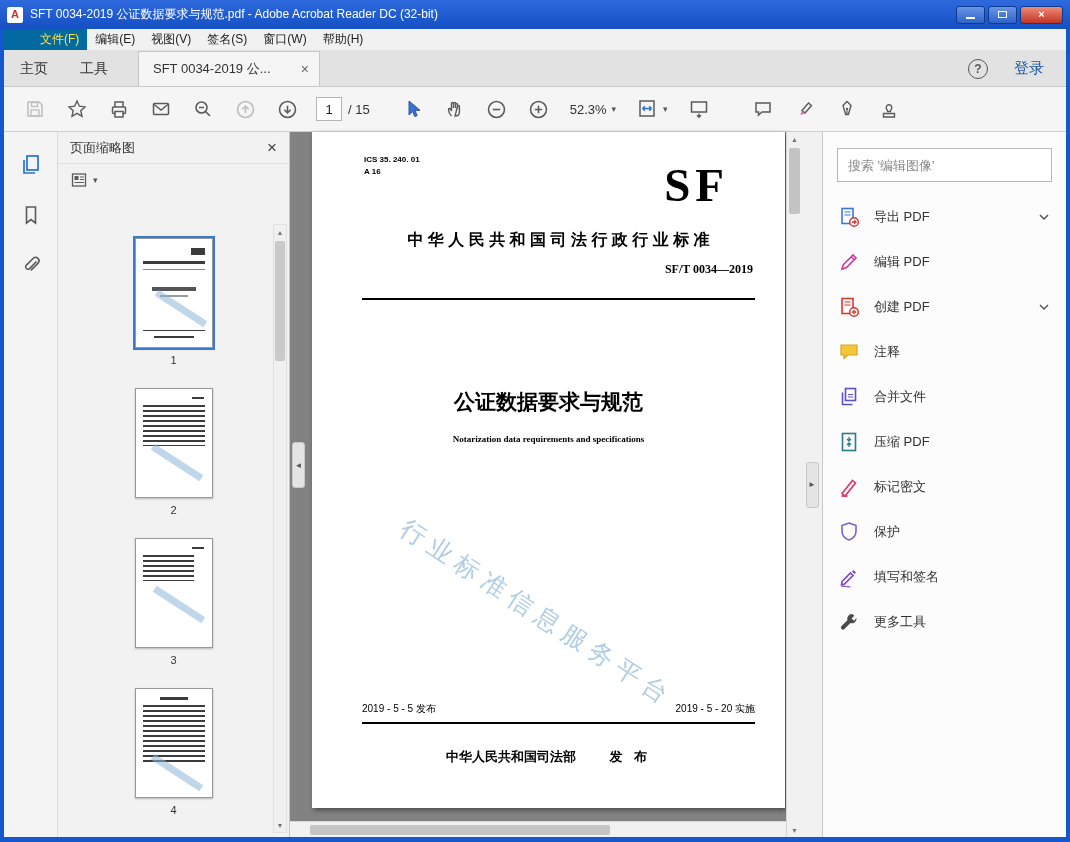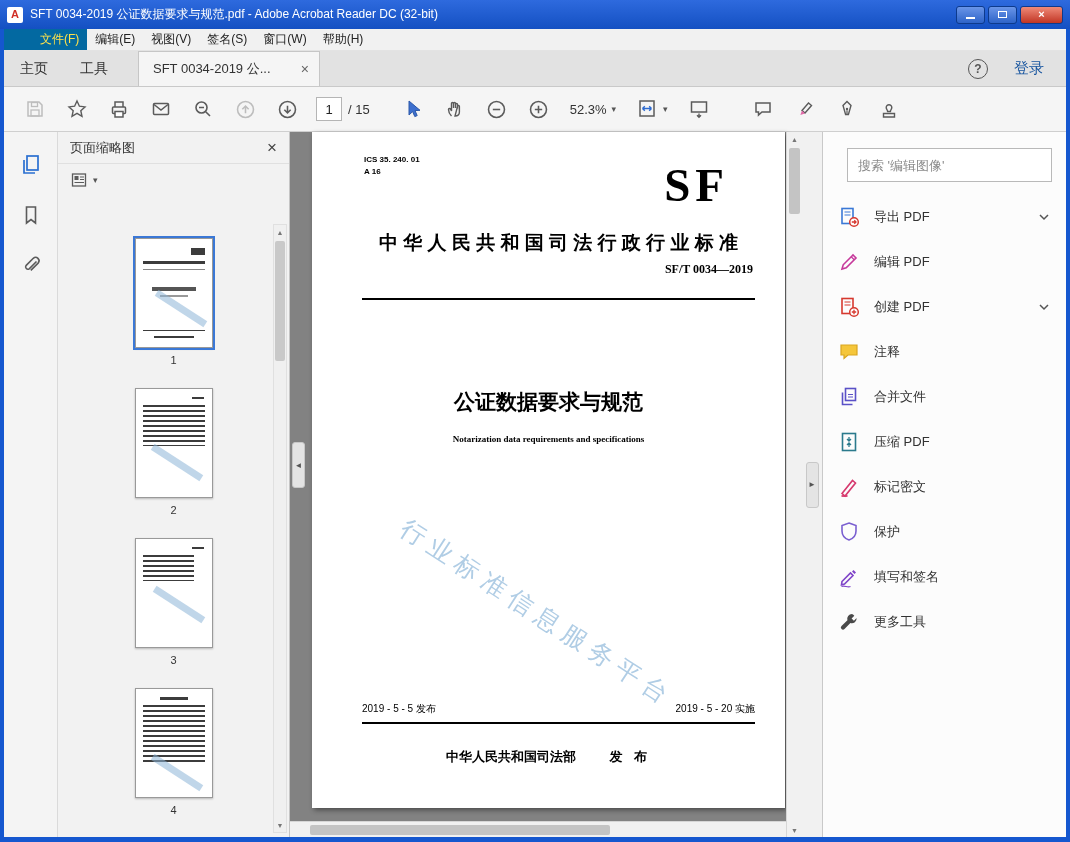--- a/index.html
+++ b/index.html
@@ -64,21 +64,21 @@
   
   .p-scroll{position:absolute;top:92px;bottom:4px;right:2px;width:14px;background:#f0f0f0;border:1px solid #e0e0e0;display:flex;flex-direction:column;align-items:center;}
   .scroll-arrow{font-size:7px;color:#777;height:14px;display:flex;align-items:center;justify-content:center;width:100%;cursor:default;}
   .p-thumb{width:10px;height:120px;background:#c9c9c9;border-radius:2px;margin-top:2px;}
   .p-scroll .spacer{flex:1;}
   
   .docarea{flex:1;background:#828282;position:relative;min-width:0;}
   .page{position:absolute;left:22px;top:0;width:473px;height:676px;background:#fff;box-shadow:2px 2px 5px rgba(0,0,0,.45);}
   .ics{position:absolute;left:52px;top:22px;font-family:"Liberation Serif",serif;font-weight:bold;font-size:8px;color:#000;line-height:1.5;}
   .sf-logo{position:absolute;right:56px;top:26px;font-family:"Liberation Serif",serif;font-weight:bold;font-size:47px;letter-spacing:5px;color:#000;}
-  .cap{position:absolute;left:48px;right:28px;top:98px;text-align:center;font-weight:bold;font-size:19px;color:#000;white-space:nowrap;}
+  .cap{position:absolute;left:48px;right:28px;top:98px;text-align:center;font-weight:bold;font-size:16px;color:#000;white-space:nowrap;}
   .stdno{position:absolute;right:32px;top:130px;font-family:"Liberation Serif",serif;font-weight:bold;font-size:12px;color:#000;}
   .rule{position:absolute;left:50px;right:30px;height:2px;background:#000;}
   .rule.top{top:166px;}
   .rule.bot{top:590px;}
   .dtitle{position:absolute;left:0;right:0;top:256px;text-align:center;font-weight:bold;font-size:21px;color:#000;}
   .dsub{position:absolute;left:0;right:0;top:302px;text-align:center;font-family:"Liberation Serif",serif;font-weight:bold;font-size:9px;color:#000;}
   .wm{position:absolute;left:100px;top:380px;font-size:25px;letter-spacing:7px;color:#b0cde5;transform:rotate(33deg);transform-origin:left top;white-space:nowrap;}
   .dates{position:absolute;left:50px;right:30px;top:570px;display:flex;justify-content:space-between;font-family:"Liberation Serif",serif;font-weight:normal;font-size:10px;color:#000;}
   .pub{position:absolute;left:0;right:0;top:616px;text-align:center;font-weight:bold;font-size:13px;color:#000;}
   .pub .pl{margin-left:30px;letter-spacing:4px;}
@@ -86,21 +86,21 @@
   .v-scroll{position:absolute;top:0;bottom:0;right:20px;width:16px;background:#f1f1f1;border-left:1px solid #d6d6d6;display:flex;flex-direction:column;align-items:center;}
   .v-thumb{width:11px;height:66px;background:#c4c4c4;border-radius:2px;margin-top:2px;}
   .v-scroll .spacer{flex:1;}
   .gutter{position:absolute;top:0;bottom:0;right:0;width:20px;background:#f1f1f1;display:flex;align-items:center;justify-content:center;}
   .handle{width:13px;height:46px;background:#e4e4e4;border:1px solid #c8c8c8;border-radius:3px;display:flex;align-items:center;justify-content:center;font-size:8px;color:#555;cursor:default;}
   .left-handle{position:absolute;left:2px;top:44%;}
   .h-scroll{position:absolute;left:0;right:36px;bottom:0;height:16px;background:#f1f1f1;border-top:1px solid #d6d6d6;display:flex;align-items:center;}
   .h-thumb{height:10px;width:300px;background:#c4c4c4;border-radius:2px;margin-left:20px;}
   
   .toolspanel{width:244px;background:#fcfcfc;border-left:1px solid #c9c9c9;padding:14px 0 0 0;overflow:hidden;}
-  .search-wrap{margin:2px 14px 12px 24px;}
+  .search-wrap{margin:2px 14px 12px 14px;}
   .search-input{width:100%;height:34px;border:1px solid #b9b9b9;background:#fff;padding:0 10px;font-size:13px;color:#333;}
   .search-input::placeholder{color:#8a8a8a;}
   .tool-item{height:45px;display:flex;align-items:center;gap:13px;padding:0 14px;cursor:default;}
   .tool-ic{width:24px;height:24px;display:flex;align-items:center;justify-content:center;}
   .tool-label{flex:1;font-size:13px;color:#323232;}
   .tool-chev{width:16px;display:flex;justify-content:center;}
 </style>
 </head>
 <body>
 

